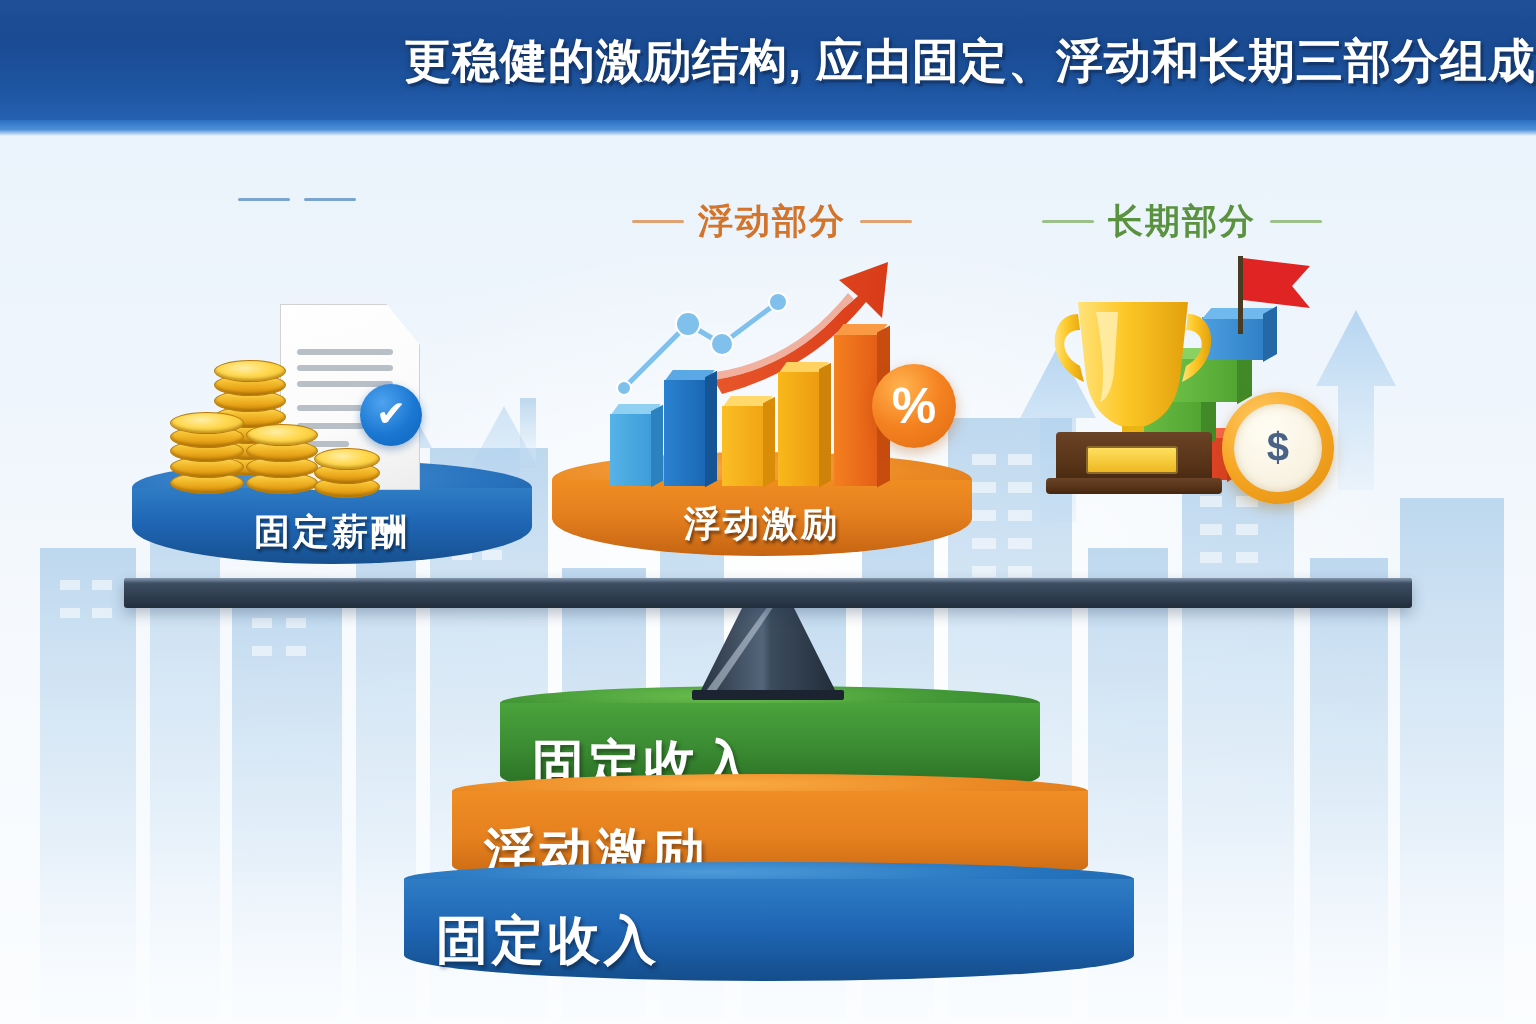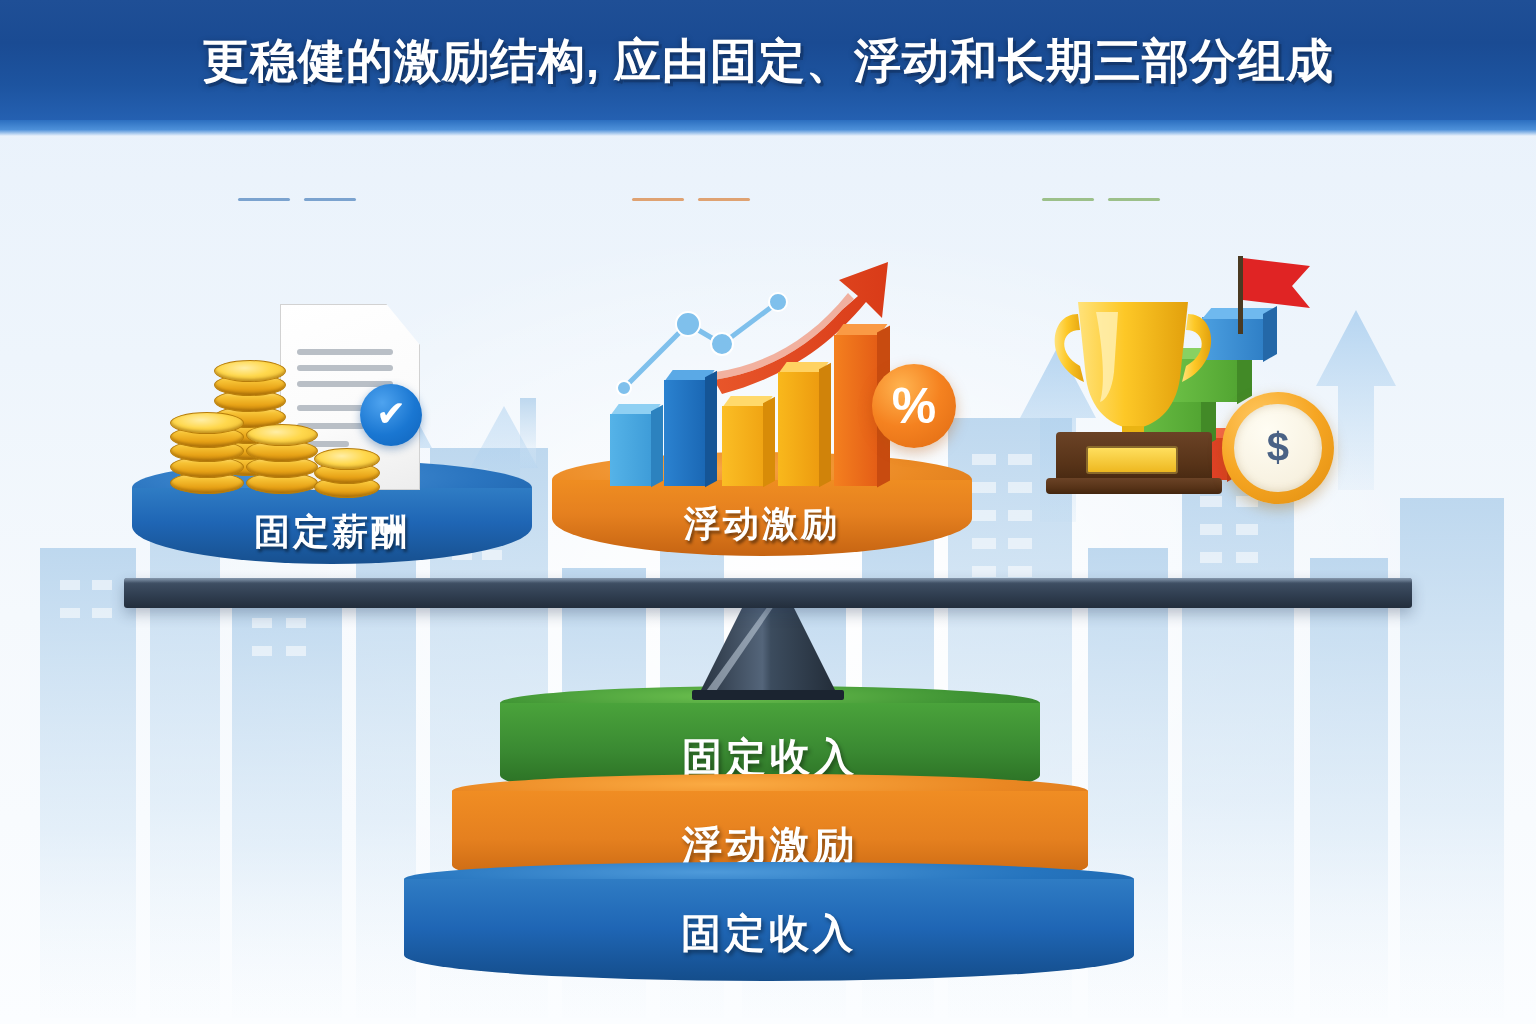--- a/index.html
+++ b/index.html
@@ -8,21 +8,21 @@
     font-family:"Liberation Sans","DejaVu Sans",sans-serif;
     background:#ffffff;
     overflow:hidden;
   }
   #stage { position:relative; width:1536px; height:1024px; overflow:hidden; }
 
   
   .title-bar {
     position:absolute; left:0; top:0; width:1536px; height:122px;
     background:linear-gradient(180deg,#1f4f96 0%,#1a4b93 35%,#1d54a0 70%,#2561b2 100%);
-    display:flex; align-items:center; justify-content:center;
+    display:flex; align-items:center; justify-content:flex-end;
     z-index:40;
   }
   .title-bar::after{
     content:""; position:absolute; left:0; bottom:-14px; width:100%; height:16px;
     background:linear-gradient(180deg,#2c6fc0 0%,#4d90d9 60%,rgba(150,195,235,0) 100%);
   }
   .title-text {
     color:#ffffff; font-size:47px; font-weight:bold; letter-spacing:1px;
     text-shadow:3px 3px 0 rgba(16,48,95,.55), 0 2px 6px rgba(0,0,0,.35);
     white-space:nowrap;
@@ -73,23 +73,23 @@
     letter-spacing:3px;
     text-shadow:2px 3px 3px rgba(0,0,0,.45);
     z-index:5;
   }
 
   
   .tier { position:absolute; z-index:14; }
   .tier .tier-top { position:absolute; left:0; top:0; width:100%; height:34px; border-radius:50%; }
   .tier .tier-body { position:absolute; left:0; top:17px; width:100%; border-radius:0 0 50% 50%/0 0 26px 26px; }
   .tier .tier-label {
-    position:absolute; left:0; width:100%; text-align:center;
-    color:#fff; font-weight:bold; font-size:40px; letter-spacing:4px;
-    text-shadow:2px 3px 4px rgba(0,0,0,.42); z-index:4;
+    position:absolute; left:0; width:100%; 
+    color:#fff; font-weight:bold; font-size:52px; letter-spacing:4px;
+    text-shadow:2px 3px 4px rgba(0,0,0,.42); z-index:4;padding-left:32px;
   }
 
   
   .icons { position:absolute; z-index:24; }
 
   .coin-stack { position:absolute; }
   .coin {
     position:absolute; width:100%; height:22px; border-radius:50%;
     background:linear-gradient(180deg,#ffe07a 0%,#f7c335 30%,#e8a317 70%,#c8860d 100%);
     border:1px solid #b67c0a;
@@ -233,25 +233,27 @@
     <div class="title-text">更稳健的激励结构, 应由固定、浮动和长期三部分组成</div>
   </div>
 
   <div class="sec-head" style="left:238px; top:198px;">
     <span class="sec-line" style="background:#7ba3cf;"></span>
     <span class="sec-line" style="background:#7ba3cf;"></span>
   </div>
 
   <div class="sec-head" style="left:632px; top:198px;">
     <span class="sec-line" style="background:#dfa272;"></span>
+    <span class="sec-label" style="color:#d2742c;">浮动部分</span>
     <span class="sec-line" style="background:#dfa272;"></span>
   </div>
 
   <div class="sec-head" style="left:1042px; top:198px;">
     <span class="sec-line" style="background:#9cc08a;"></span>
+    <span class="sec-label" style="color:#5a9240;">长期部分</span>
     <span class="sec-line" style="background:#9cc08a;"></span>
   </div>
 
   <div class="icons" style="left:168px; top:292px; width:300px; height:200px;">
 
     <div class="doc" style="left:112px; top:12px; width:140px; height:186px; clip-path:polygon(0 0, 76% 0, 100% 22%, 100% 100%, 0 100%);">
       <div class="doc-line" style="left:16px; top:44px; width:96px;"></div>
       <div class="doc-line" style="left:16px; top:60px; width:96px;"></div>
       <div class="doc-line" style="left:16px; top:76px; width:96px;"></div>
       <div class="doc-line" style="left:16px; top:100px; width:68px;"></div>

